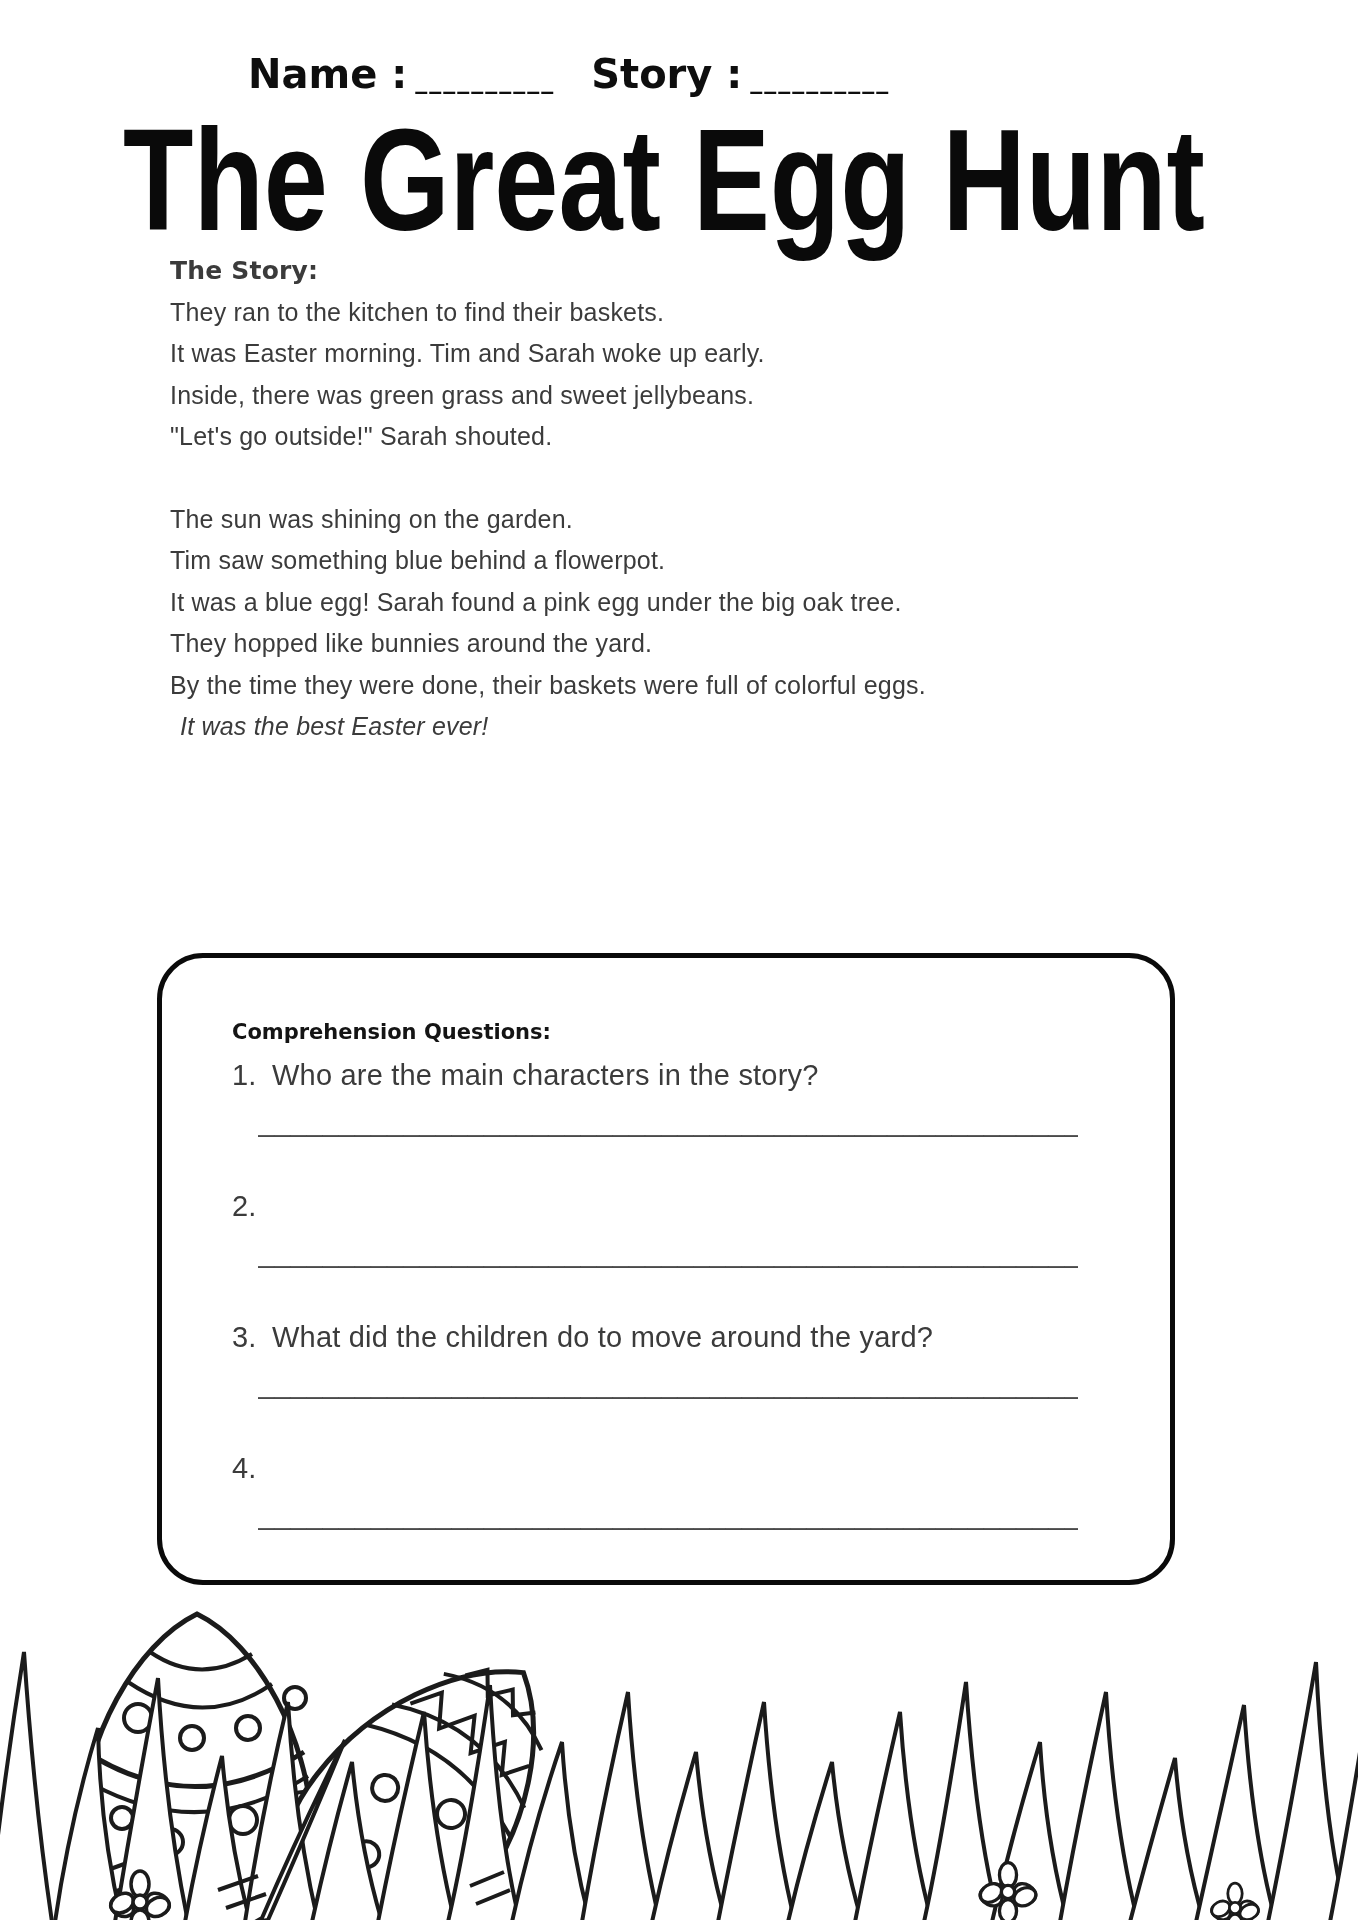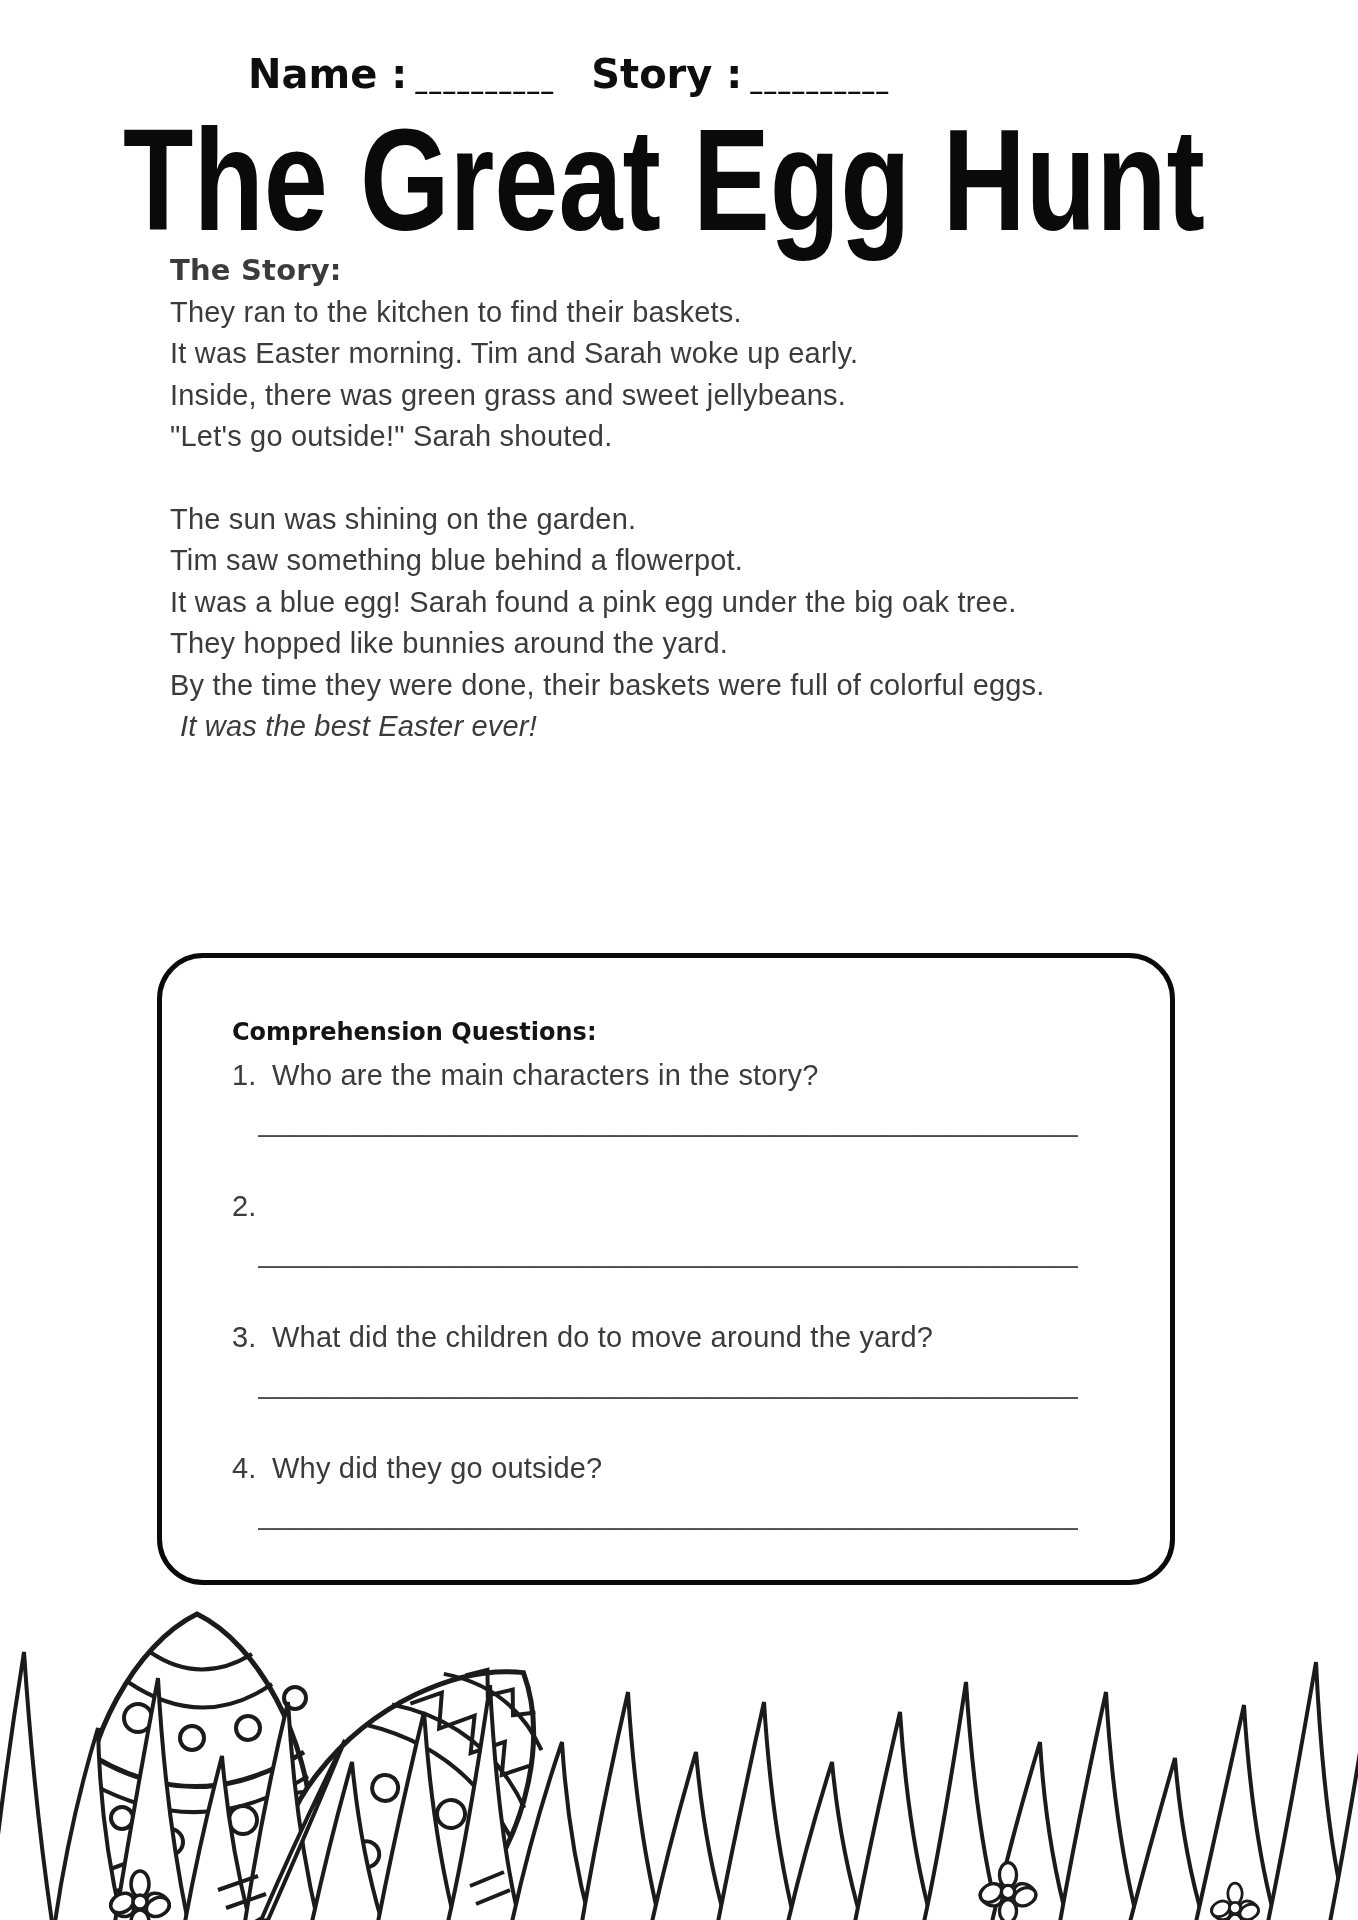--- a/index.html
+++ b/index.html
@@ -26,36 +26,36 @@
   
   .title-wrap{position:absolute;left:123px;top:120px;width:1100px;height:165px;}
   
   .story{position:absolute;left:170px;top:250px;width:1060px;}
   .story-heading{
     font-family:"DejaVu Sans",sans-serif;
     font-weight:bold;font-size:27px;line-height:34px;
     color:#141414;margin:0 0 10px 0;
   }
   .story p{
-    margin:0;font-size:29px;line-height:41.5px;
+    margin:0;font-size:25px;line-height:41.5px;
     color:#3b3b3b;letter-spacing:.2px;white-space:nowrap;
   }
   .para2{margin-top:41px !important;}
   .indent{padding-left:10px;font-style:italic;}
   
   .qbox{
     position:absolute;left:157px;top:953px;
     width:1018px;height:632px;
     border:5px solid #0a0a0a;border-radius:46px;
     box-sizing:border-box;
     padding:56px 40px 0 70px;
   }
   .qbox-heading{
     font-family:"DejaVu Sans",sans-serif;
-    font-weight:bold;font-size:24px;line-height:36px;
+    font-weight:bold;font-size:21px;line-height:36px;
     color:#141414;margin:0 0 8px 0;
   }
   .qa .q-row{
     display:flex;align-items:baseline;
     font-size:29px;line-height:34px;color:#3b3b3b;
     white-space:nowrap;margin:0 0 12px 0;letter-spacing:.2px;
   }
   .qa .q-num{width:40px;flex:0 0 40px;}
   .qa .answer-line{
     font-size:29px;line-height:34px;color:#4a4a4a;
@@ -115,21 +115,20 @@
     <div class="q-row">
       <span class="q-num">3.</span>
       <span>What did the children do to move around the yard?</span>
     </div>
     <div class="answer-line">____________________________________________________</div>
   </div>
 
   <div class="qa">
     <div class="q-row">
       <span class="q-num">4.</span>
-      <span>Why did they go outside?</span>
     </div>
     <div class="answer-line">____________________________________________________</div>
   </div>
 </div>
 
 <div class="illustration">
   <svg width="1358" height="330" viewBox="0 0 1358 330" fill="none" stroke="#1b1b1b">
 
     <g stroke-width="5" fill="#ffffff">
       <path d="M197,24 C135,54 84,150 80,236 C76,318 132,352 197,352 C262,352 316,318 312,236 C308,150 259,54 197,24 Z"></path>

